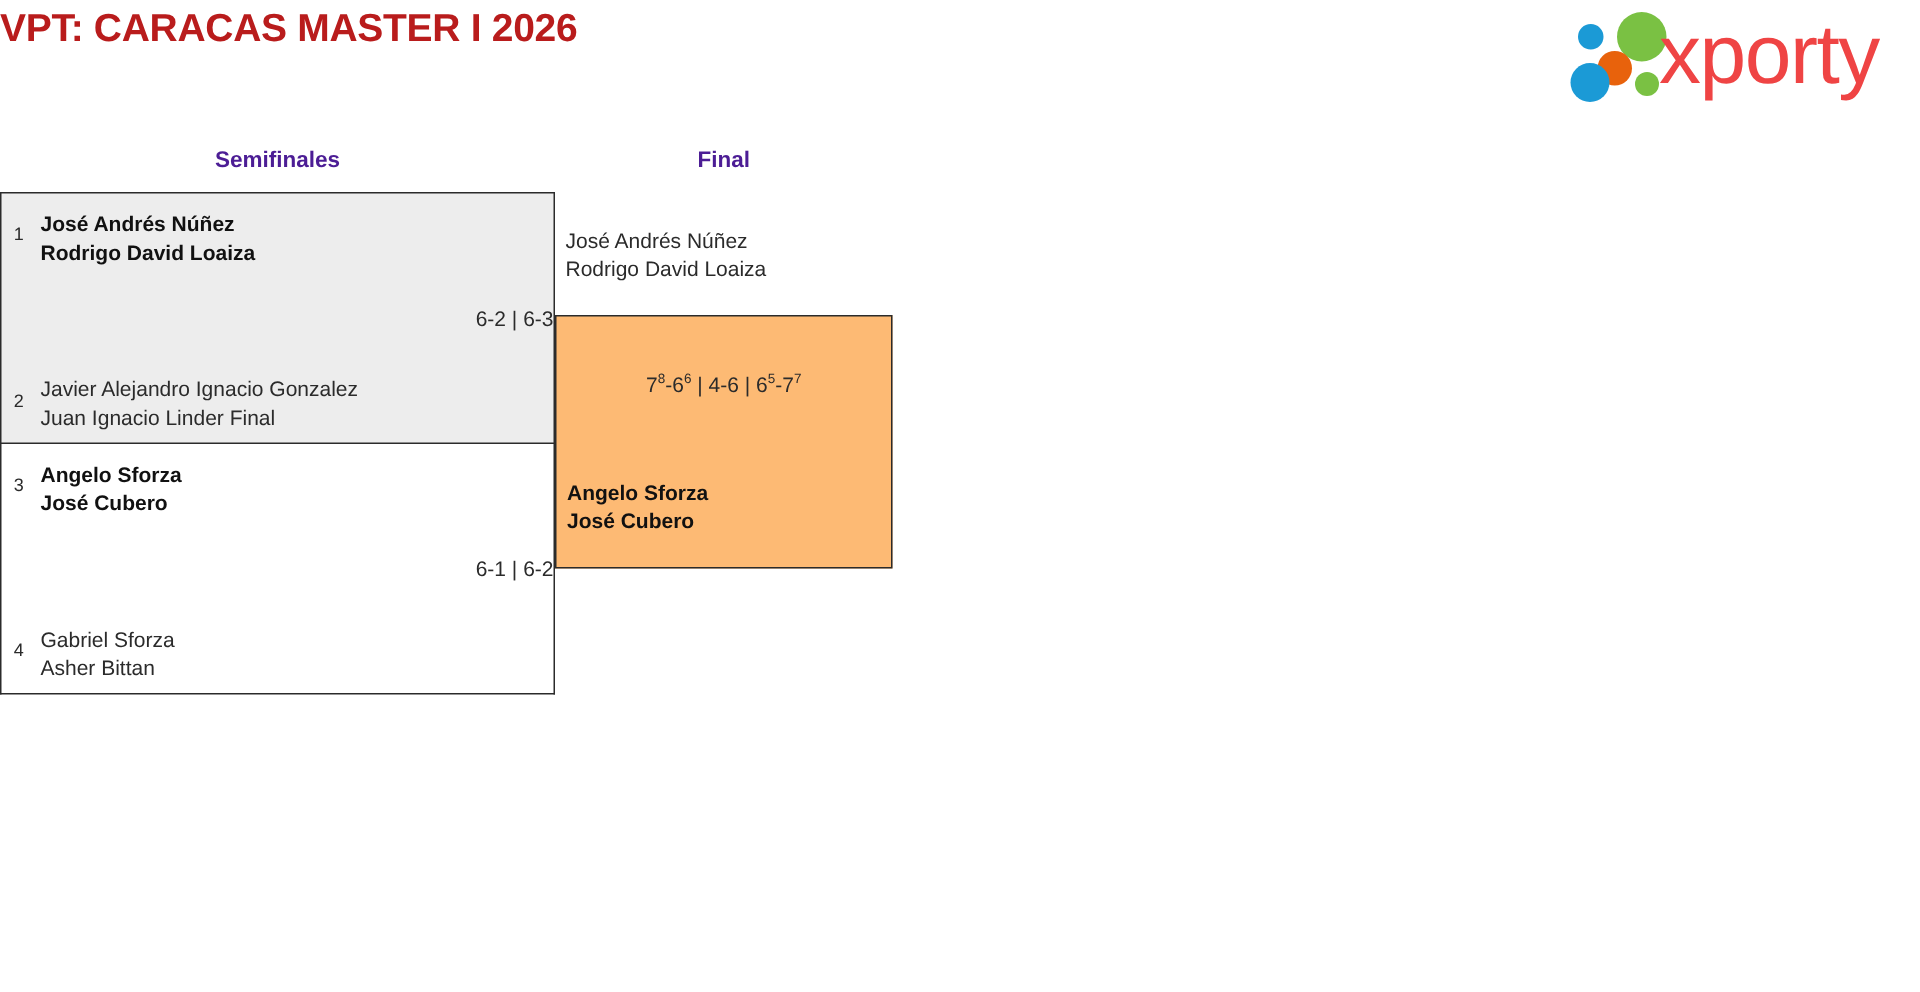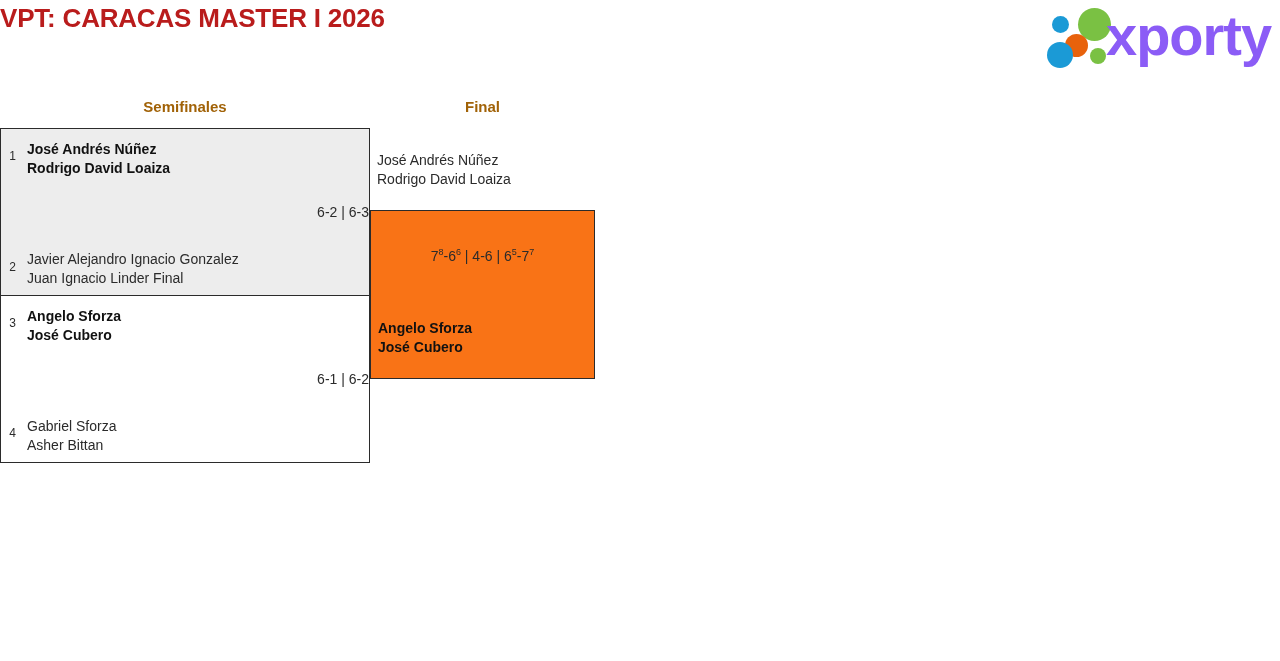--- a/index.html
+++ b/index.html
@@ -42,33 +42,33 @@
   .dot { position: absolute; border-radius: 50%; }
   .dot-blue-sm  { left: 6px;  top: 10px; width: 17px; height: 17px; background: #1b9ad6; }
   .dot-green-lg { left: 32px; top: 2px;  width: 33px; height: 33px; background: #7ac143; }
   .dot-orange   { left: 19px; top: 28px; width: 23px; height: 23px; background: #e8620c; }
   .dot-blue-lg  { left: 1px;  top: 36px; width: 26px; height: 26px; background: #1b9ad6; }
   .dot-green-sm { left: 44px; top: 42px; width: 16px; height: 16px; background: #7ac143; }
   .logo-word {
     position: absolute;
     left: 64px; top: -2px;
     font-size: 56px;
-    font-weight: 700;
-    color: #8b5cf6;
+    font-weight: 400;
+    color: #ef4444;
     letter-spacing: -1px;
     line-height: 68px;
   }
 
   
   .round-head {
     position: absolute;
     font-size: 15px;
     font-weight: 700;
     text-align: center;
-    color: #a16207;
+    color: #4c1d95;
   }
   #round-sf { left: 0px;   top: 98px; width: 370px; }
   #round-f  { left: 370px; top: 98px; width: 225px; }
 
   
   .match {
     position: absolute;
     border: 1px solid #2b2b2b;
   }
   #match-sf1 {
@@ -78,21 +78,21 @@
   }
   #match-sf2 {
     left: 0px; top: 296px;
     width: 370px; height: 167px;
     background: #ffffff;
     border-top: none;
   }
   #match-final {
     left: 370px; top: 210px;
     width: 225px; height: 169px;
-    background: #f97316;
+    background: #fdba74;
   }
 
   
   .seed-rail {
     position: absolute;
     left: 0px; top: 0px;
     width: 23px; height: 100%;
   }
   .seed {
     position: absolute;

